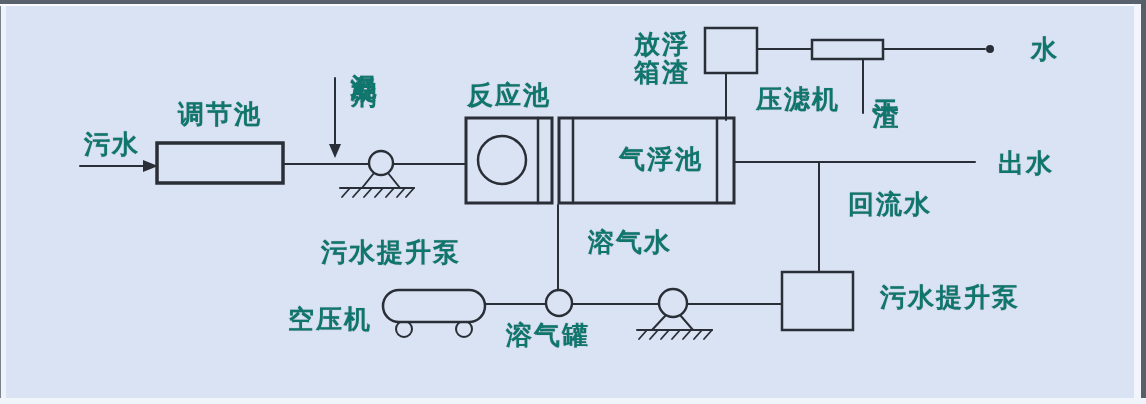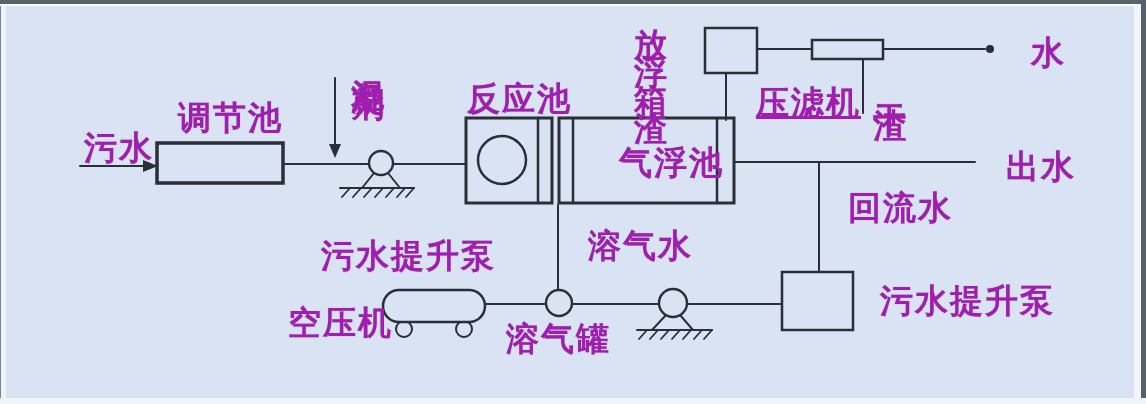--- a/index.html
+++ b/index.html
@@ -13,21 +13,21 @@
   #edge-top{left:0;top:0;width:1146px;height:4px;background:#59616d;}
   #edge-top-hl{left:0;top:4px;width:1146px;height:2px;background:#f9fbfe;}
   #edge-left{left:0;top:6px;width:5px;height:392px;background:#eef2f9;border-left:1px solid #7a828c;}
   #edge-right-hl{left:1134px;top:4px;width:7px;height:394px;background:#f2f6fc;}
   #edge-right{left:1141px;top:0;width:5px;height:404px;background:#566069;}
   #edge-bottom{left:0;top:398px;width:1146px;height:6px;background:#f0f4fb;}
 
   svg{position:absolute;left:0;top:0;}
 
   .lbl{
-    position:absolute;color:#a21caf;font-weight:700;font-size:33px;
+    position:absolute;color:#0f766e;font-weight:700;font-size:26px;
     line-height:1.08;letter-spacing:2px;white-space:nowrap;
     text-shadow:0 0 1px rgba(29,33,42,.35);
   }
   .vert{
     writing-mode:vertical-rl;text-orientation:upright;
     letter-spacing:3px;white-space:normal;
   }
   .wrap2{white-space:normal;width:60px;line-height:28px;}
 </style>
 </head>
@@ -108,22 +108,22 @@
   </svg>
 
   <div class="lbl" style="left:84px;top:131px;text-align:center;">污水</div>
   <div class="lbl" style="left:178px;top:101px;">调节池</div>
   <div class="lbl vert" style="left:349px;top:53px;height:92px;">混凝剂</div>
   <div class="lbl" style="left:321px;top:219px;margin-top:20px;">污水提升泵</div>
   <div class="lbl" style="left:619px;top:146px;">气浮池</div>
   <div class="lbl" style="left:467px;top:82px;">反应池</div>
   <div class="lbl" style="left:588px;top:229px;text-align:center;">溶气水</div>
   <div class="lbl wrap2" style="left:634px;top:31px;">放浮箱渣</div>
-  <div class="lbl" style="left:756px;top:86px;text-decoration:underline;">压滤机</div>
+  <div class="lbl" style="left:756px;top:86px;">压滤机</div>
   <div class="lbl vert" style="left:871px;top:79px;height:58px;">干渣</div>
   <div class="lbl" style="left:1031px;top:36px;">水</div>
-  <div class="lbl" style="left:998px;top:150px;margin-left:8px;">出水</div>
+  <div class="lbl" style="left:998px;top:150px;">出水</div>
   <div class="lbl" style="left:848px;top:191px;">回流水</div>
   <div class="lbl" style="left:880px;top:284px;">污水提升泵</div>
   <div class="lbl" style="left:288px;top:306px;">空压机</div>
   <div class="lbl" style="left:506px;top:322px;font-family:Liberation Serif, serif;">溶气罐</div>
 
 </div>
 
 </body></html>

